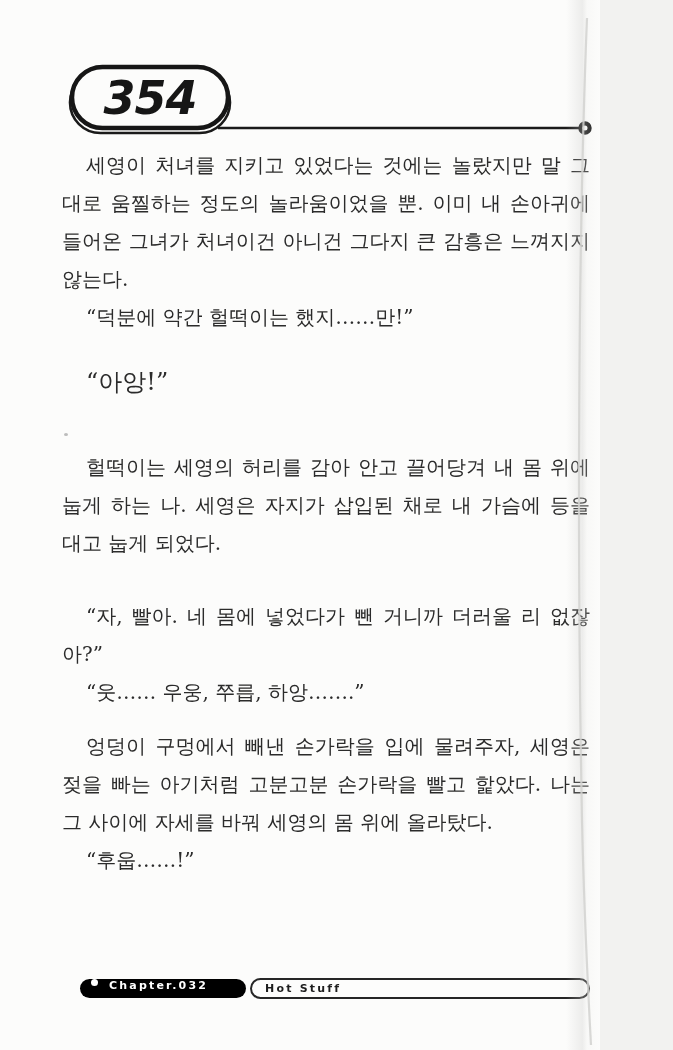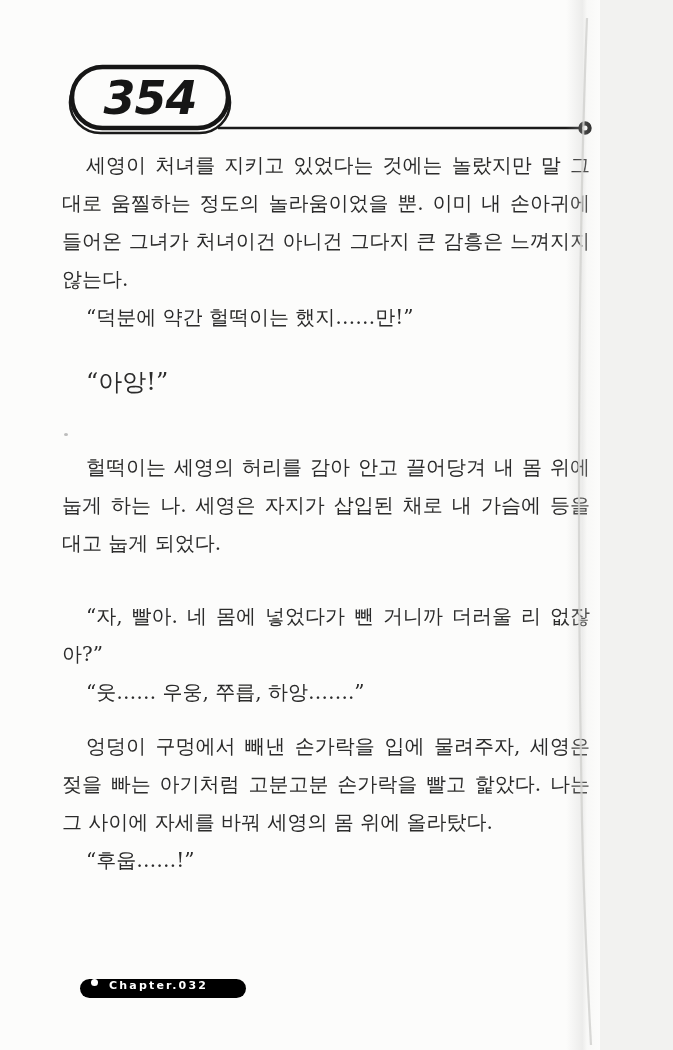--- a/index.html
+++ b/index.html
@@ -108,20 +108,23 @@
     <p class="para">“후웁……!”</p>
   </div>
 
   <div class="scan-speck"></div>
 
   <div class="footer">
     <div class="chapter-pill">
       <span class="chapter-dot"></span>
       <span class="chapter-label">Chapter.032</span>
     </div>
+    <div class="title-pill">
+      <span class="title-label">Hot Stuff</span>
+    </div>
   </div>
 
   <div class="scan-edge-shadow"></div>
   <svg class="scan-edge-svg" width="34" height="1050" viewBox="0 0 34 1050">
     <path d="M 21 18 C 12 240, 11 560, 16 820 C 18 910, 22 990, 25 1045" fill="none" stroke="#d2d2d0" stroke-width="2.2" opacity="0.85"></path>
   </svg>
 
 </div>
 
 </body></html>

